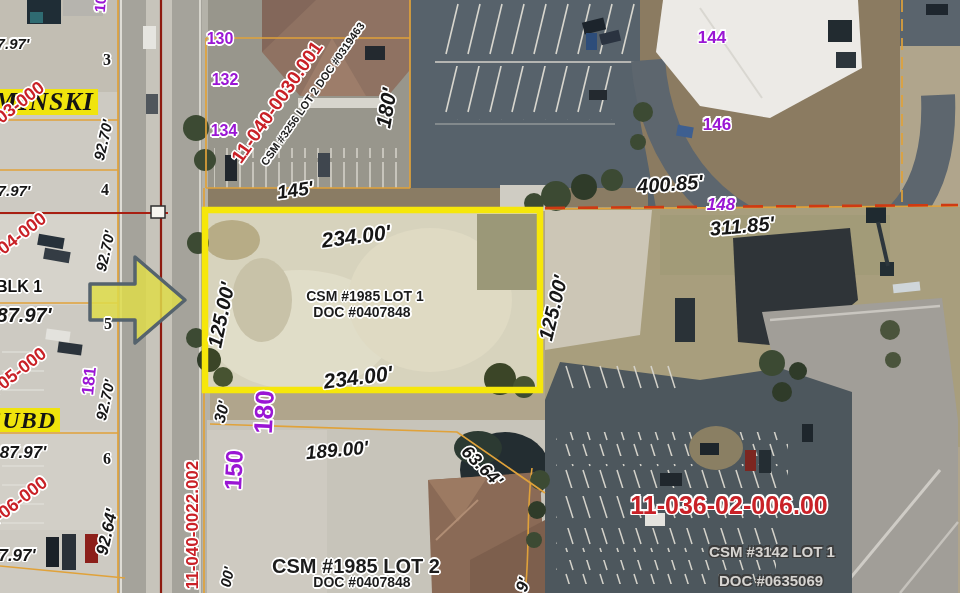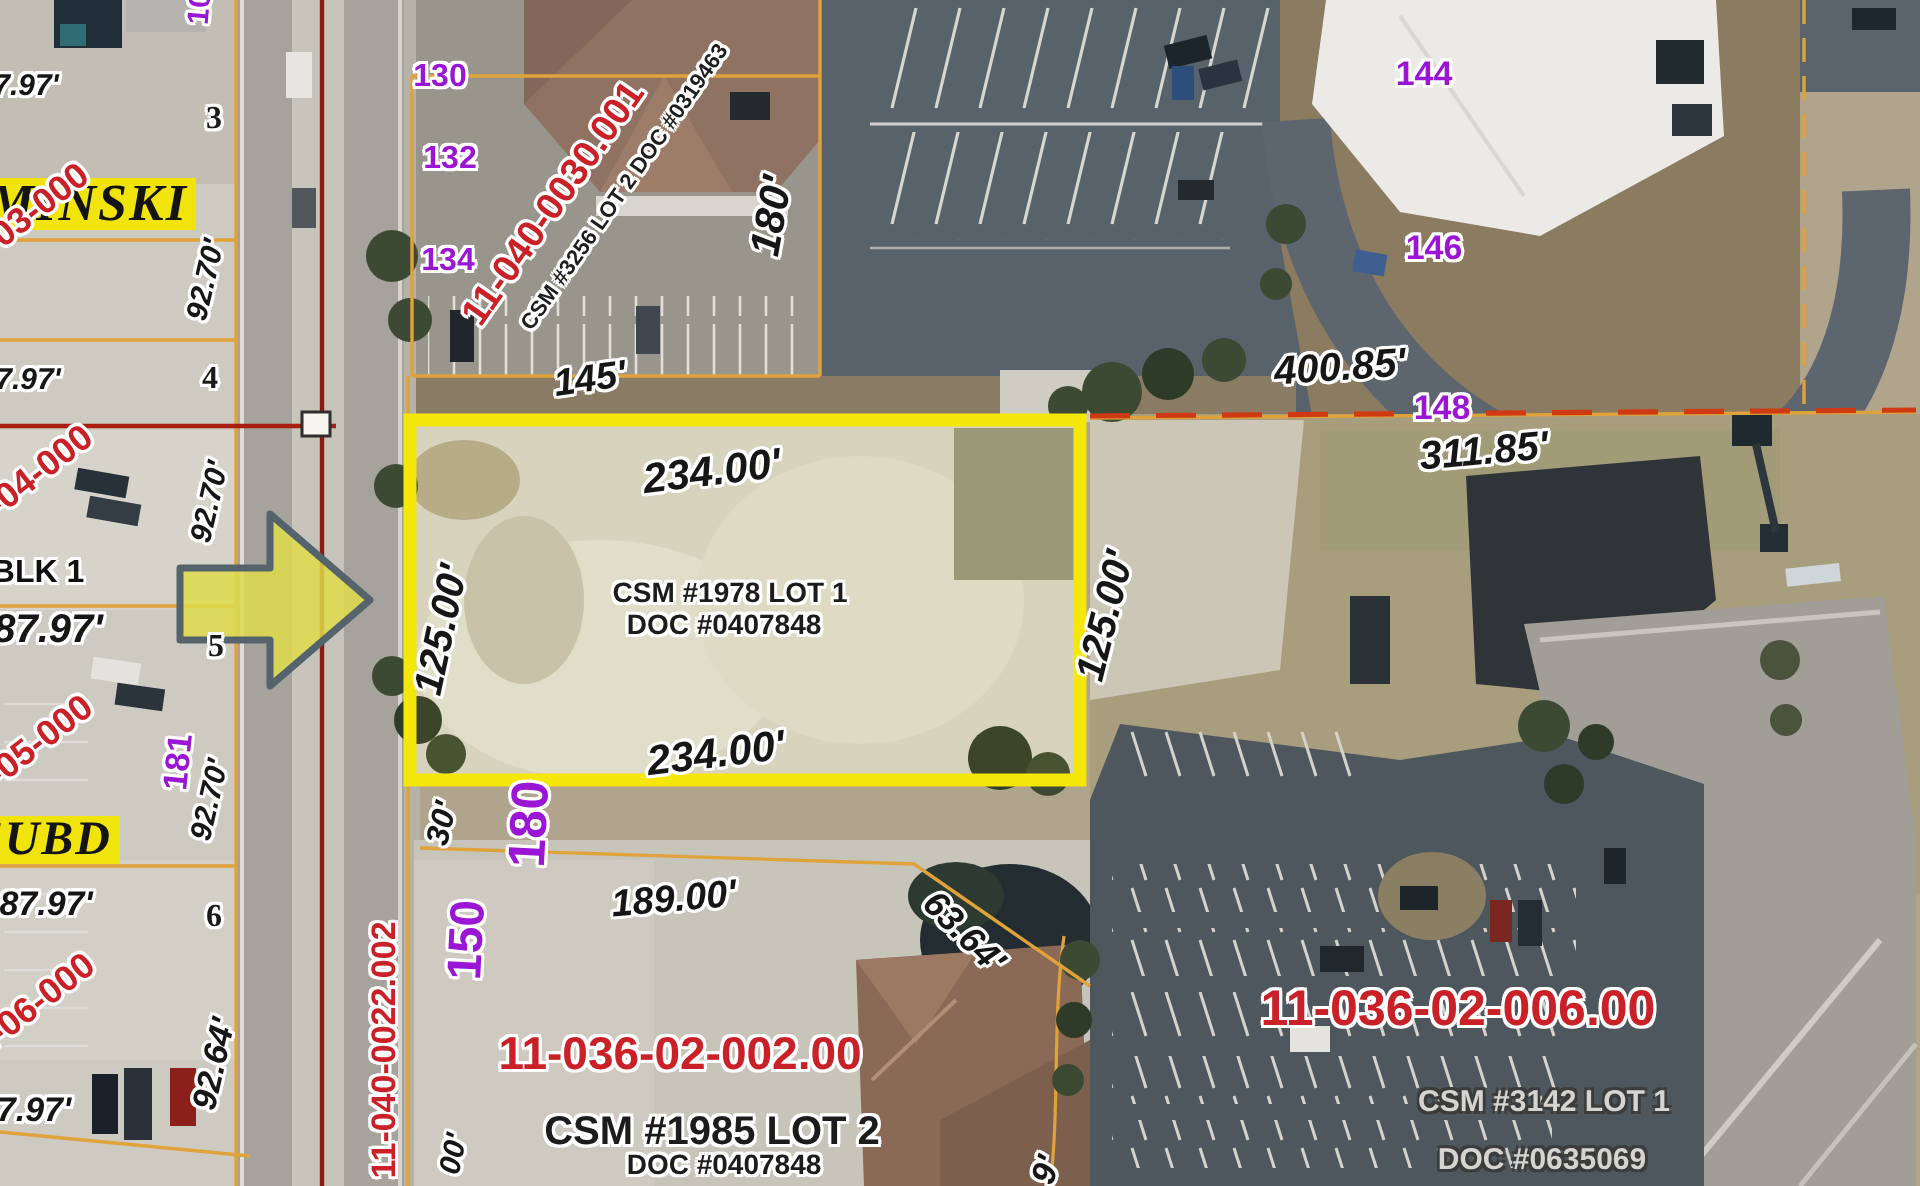--- a/index.html
+++ b/index.html
@@ -252,32 +252,31 @@
       <span class="lbl dim" style="left: 227px; top: 577px; font-size: 15px; --r: -78deg;">00'</span>
       <span class="lbl purple" style="left: 220px; top: 39px; font-size: 16px; --r: 0deg;">130</span>
       <span class="lbl purple" style="left: 225px; top: 80px; font-size: 16px; --r: 0deg;">132</span>
       <span class="lbl purple" style="left: 224px; top: 131px; font-size: 16px; --r: 0deg;">134</span>
       <span class="lbl red" style="left: 277px; top: 102px; font-size: 19px; --r: -55deg;">11-040-0030.001</span>
       <span class="lbl blk-sm" style="left: 313px; top: 94px; font-size: 11px; --r: -55deg;">CSM #3256 LOT 2 DOC #0319463</span>
       <span class="lbl dim" style="left: 295px; top: 190px; font-size: 19px; --r: -8deg;">145'</span>
       <span class="lbl dim" style="left: 386px; top: 108px; font-size: 21px; --r: -80deg;">180'</span>
       <span class="lbl purple" style="left: 712px; top: 37px; font-size: 17px; --r: 0deg;">144</span>
       <span class="lbl purple" style="left: 717px; top: 124px; font-size: 17px; --r: 0deg;">146</span>
-      <span class="lbl purple" style="left: 721px; top: 204px; font-size: 17px; --r: 0deg;">148</span>
+      <span class="lbl purple" style="left: 721px; top: 204px; font-size: 17px; font-style: italic; --r: 0deg;">148</span>
       <span class="lbl dim" style="left: 670px; top: 184px; font-size: 20px; --r: -4deg;">400.85'</span>
       <span class="lbl dim" style="left: 356px; top: 236px; font-size: 21px; --r: -7deg;">234.00'</span>
-      <span class="lbl blk-md" style="left: 365px; top: 296px; font-size: 14px; --r: 0deg;">CSM #1978 LOT 1</span>
+      <span class="lbl blk-md" style="left: 365px; top: 296px; font-size: 14px; --r: 0deg;">CSM #1985 LOT 1</span>
       <span class="lbl blk-md" style="left: 362px; top: 312px; font-size: 14px; --r: 0deg;">DOC #0407848</span>
       <span class="lbl dim" style="left: 221px; top: 315px; font-size: 20px; --r: -78deg;">125.00'</span>
       <span class="lbl dim" style="left: 358px; top: 377px; font-size: 21px; --r: -7deg;">234.00'</span>
       <span class="lbl dim" style="left: 553px; top: 308px; font-size: 20px; --r: -76deg;">125.00'</span>
       <span class="lbl dim" style="left: 742px; top: 226px; font-size: 20px; --r: -5deg;">311.85'</span>
       <span class="lbl dim" style="left: 337px; top: 450px; font-size: 19px; --r: -5deg;">189.00'</span>
       <span class="lbl dim" style="left: 482px; top: 466px; font-size: 18px; --r: 45deg;">63.64'</span>
-      <span class="lbl red-lg" style="left: 340px; top: 527px; font-size: 23px; --r: 0deg;">11-036-02-002.00</span>
       <span class="lbl blk-md" style="left: 356px; top: 566px; font-size: 20px; text-align: right; --r: 0deg;">CSM #1985 LOT 2</span>
       <span class="lbl blk-md" style="left: 362px; top: 582px; font-size: 14px; --r: 0deg;">DOC #0407848</span>
       <span class="lbl dim" style="left: 523px; top: 585px; font-size: 17px; --r: -72deg;">9'</span>
       <span class="lbl red-lg" style="left: 729px; top: 505px; font-size: 25px; --r: 0deg;">11-036-02-006.00</span>
       <span class="lbl gray-md" style="left: 772px; top: 551px; font-size: 15px; --r: 0deg;">CSM #3142 LOT 1</span>
       <span class="lbl gray-md" style="left: 771px; top: 570px; font-size: 15px; margin-top: 10px; --r: 0deg;">DOC #0635069</span>
     </div>
 </div>
 
 </body></html>

